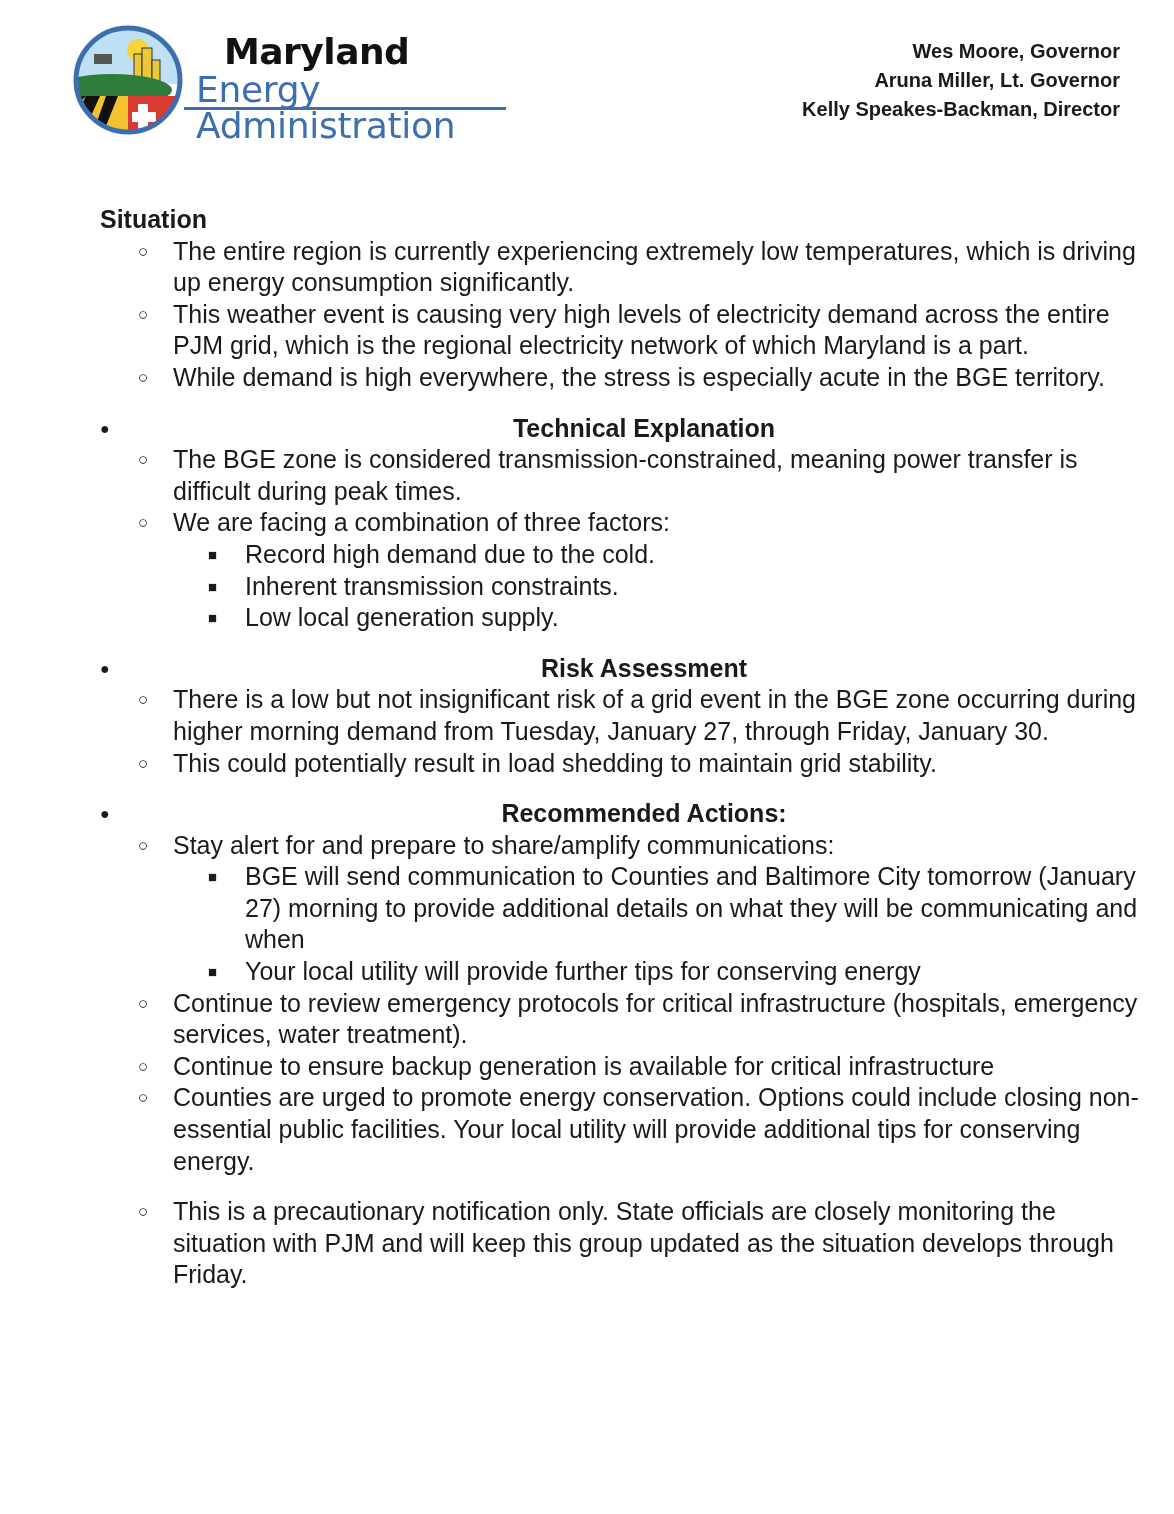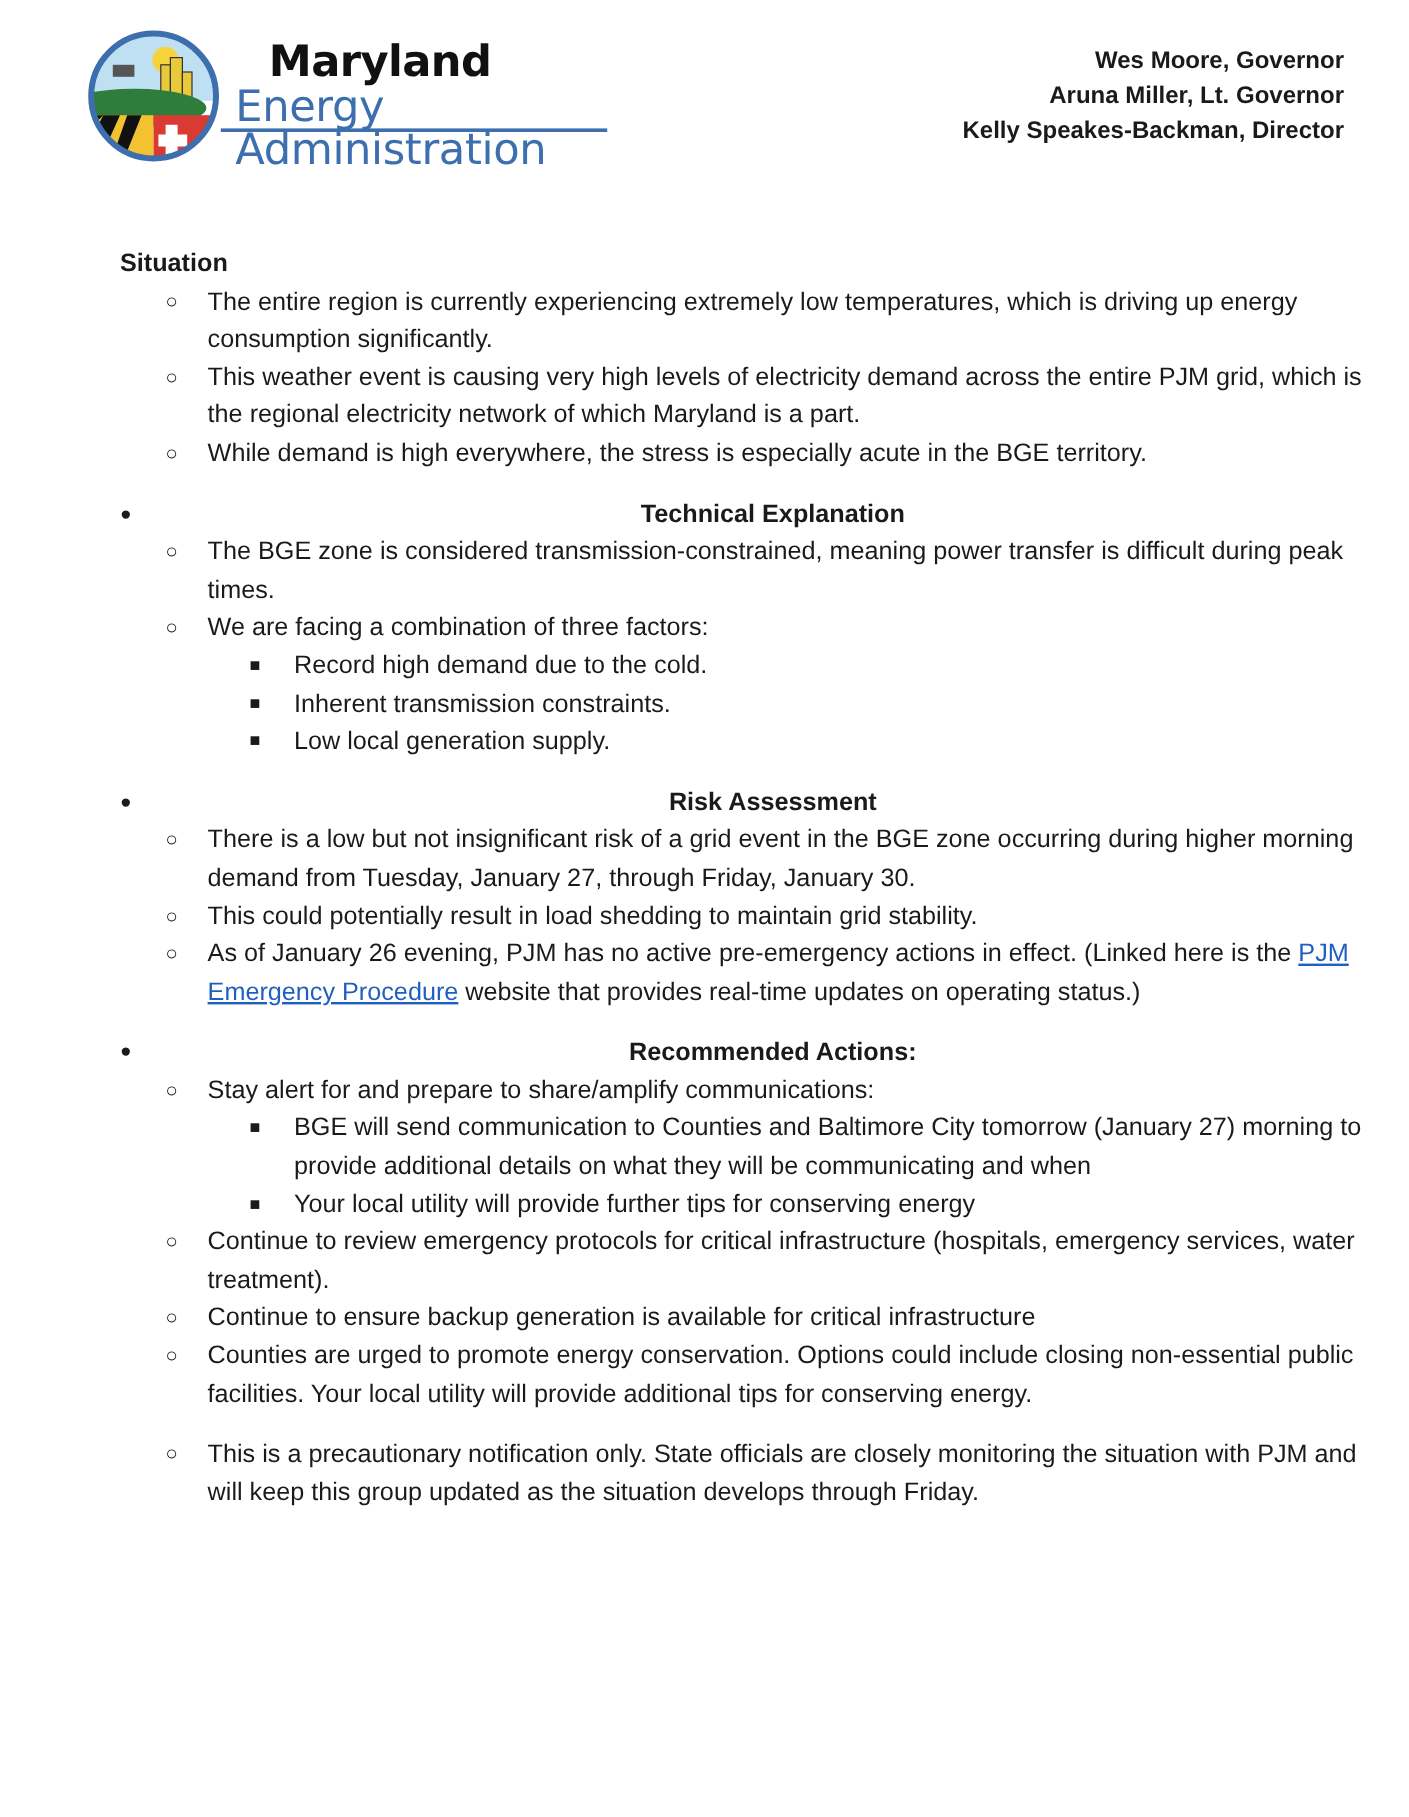--- a/index.html
+++ b/index.html
@@ -7,21 +7,21 @@
          font-family: "Liberation Sans", sans-serif; color: #1a1a1a; }
   .logo { position: absolute; left: 72px; top: 24px; width: 440px; height: 115px; }
   .seal { position: absolute; left: 0; top: 0; width: 112px; height: 112px; }
   .org-name { position: absolute; left: 124px; top: 10px; font-family: "DejaVu Sans", sans-serif;
               font-size: 36px; font-weight: bold; color: #111; letter-spacing: -0.5px; line-height: 1; margin-left: 28px; }
   .org-sub { position: absolute; left: 124px; top: 48px; font-family: "DejaVu Sans", sans-serif;
              font-size: 36px; color: #3d6fae; letter-spacing: -0.3px; line-height: 1; }
   .org-rule { position: absolute; left: 112px; top: 83px; width: 322px; height: 3px; background: #3d6fae; }
   .officials { position: absolute; right: 54px; top: 37px; text-align: right; font-weight: bold;
                font-size: 20px; line-height: 29px; }
-  .doc { position: absolute; left: 100px; top: 204px; width: 1050px; font-size: 21px; line-height: 31.6px; }
+  .doc { position: absolute; left: 100px; top: 204px; width: 1050px; font-size: 25px; line-height: 31.6px; }
   .section { margin-bottom: 19px; position: relative; }
   .sec-head { font-weight: bold; position: relative; }
   .sec-head.bulleted { padding-left: 38px; text-align: center; }
   .sec-head.bulleted::before { content: "●"; position: absolute; left: 0; top: 0; font-size: 16px; }
   .l1 { position: relative; padding-left: 73px; }
   .l1::before { content: "○"; position: absolute; left: 38px; top: 0; font-size: 17px; }
   .l2 { position: relative; padding-left: 145px; }
   .l2::before { content: "■"; position: absolute; left: 108px; top: 0; font-size: 15px; }
   a.link { color: #1f5fbf; text-decoration: underline; }
 </style>
@@ -75,21 +75,20 @@
     <div class="l1">We are facing a combination of three factors:</div>
     <div class="l2">Record high demand due to the cold.</div>
     <div class="l2">Inherent transmission constraints.</div>
     <div class="l2">Low local generation supply.</div>
   </div>
 
   <div class="section">
     <div class="sec-head bulleted">Risk Assessment</div>
     <div class="l1">There is a low but not insignificant risk of a grid event in the BGE zone occurring during higher morning demand from Tuesday, January 27, through Friday, January 30.</div>
     <div class="l1">This could potentially result in load shedding to maintain grid stability.</div>
-    <div class="l1"><span>As of January 26 evening, PJM has no active pre-emergency actions in effect. (Linked here is the </span><a class="link" href="#">PJM Emergency Procedure</a><span> website that provides real-time updates on operating status.)</span></div>
   </div>
 
   <div class="section">
     <div class="sec-head bulleted">Recommended Actions:</div>
     <div class="l1">Stay alert for and prepare to share/amplify communications:</div>
     <div class="l2">BGE will send communication to Counties and Baltimore City tomorrow (January 27) morning to provide additional details on what they will be communicating and when</div>
     <div class="l2">Your local utility will provide further tips for conserving energy</div>
     <div class="l1">Continue to review emergency protocols for critical infrastructure (hospitals, emergency services, water treatment).</div>
     <div class="l1">Continue to ensure backup generation is available for critical infrastructure</div>
     <div class="l1">Counties are urged to promote energy conservation. Options could include closing non-essential public facilities. Your local utility will provide additional tips for conserving energy.</div>

